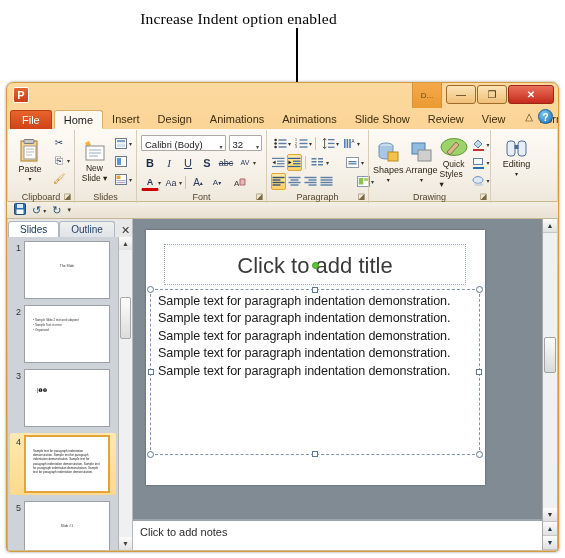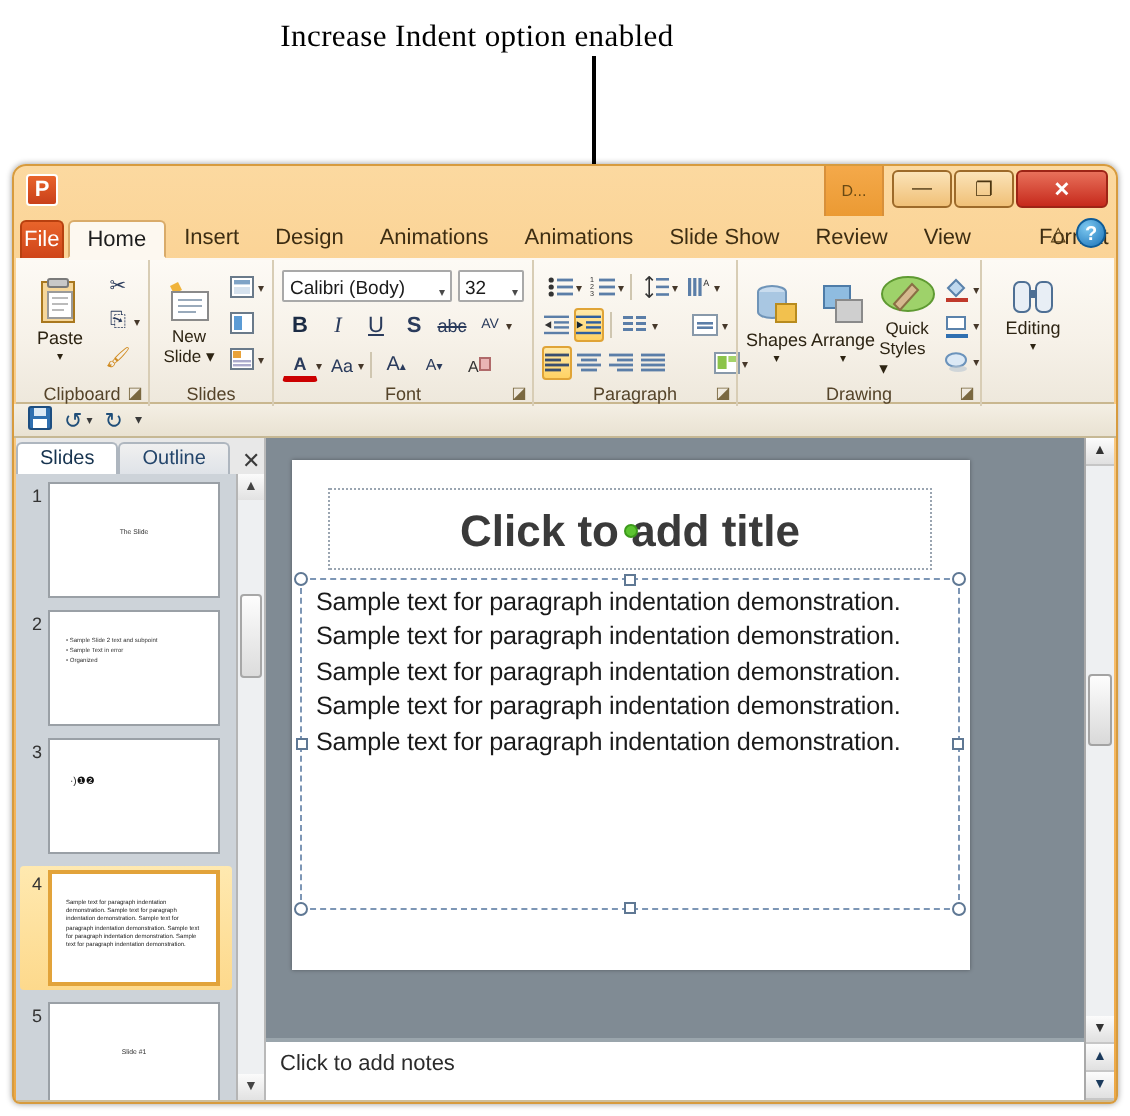--- a/index.html
+++ b/index.html
@@ -75,21 +75,21 @@
     display: flex; align-items: flex-end;
   }
   .rtab {
     height: 19px; padding: 0 9px; font-size: 11px; color: #3d2d12;
     line-height: 19px; border-radius: 3px 3px 0 0;
     white-space: nowrap;
   }
   .rtab.file {
     background: linear-gradient(180deg,#e8642b,#cf4418);
     color: #fff; border: 1px solid #b8400f; border-bottom: none;
-    padding: 0 1px; margin-right: 2px;
+    padding: 0 11px; margin-right: 2px;
   }
   .rtab.active {
     background: #fdf8f0; border: 1px solid #d9ab6a; border-bottom: 1px solid #fdf8f0;
     color: #1d1d1d;
   }
   #tab-right { position: absolute; right: 5px; top: 1px; display: flex; align-items: center; gap: 5px; }
   #help-icon {
     width: 15px; height: 15px; border-radius: 50%;
     background: radial-gradient(circle at 35% 30%, #7dc8f0, #1a72b8);
     color: #fff; font-size: 10px; font-weight: bold; text-align: center; line-height: 15px;
@@ -199,21 +199,21 @@
   #slide-canvas {
     position: absolute; left: 13px; top: 11px; width: 339px; height: 255px;
     background: #ffffff; box-shadow: 0 0 2px rgba(0,0,0,.35);
   }
   #title-ph {
     position: absolute; left: 18px; top: 14px; width: 302px; height: 41px;
     border: 1px dotted #9aa5b1;
   }
   #title-ph-text {
     width: 100%; text-align: center; font-size: 22px; color: #3a3a3a;
-    line-height: 41px; font-family: "Liberation Sans", sans-serif; font-weight: bold;
+    line-height: 41px; font-family: "Liberation Sans", sans-serif;
   }
   #rotate-handle {
     position: absolute; left: 50%; top: 32px; margin-left: -4px;
     width: 7px; height: 7px; border-radius: 50%;
     background: #5cc431; border: 1px solid #3d9a1c;
   }
   #body-ph {
     position: absolute; left: 4px; top: 59px; width: 330px; height: 166px;
     border: 1px dashed #7d96b5;
   }

